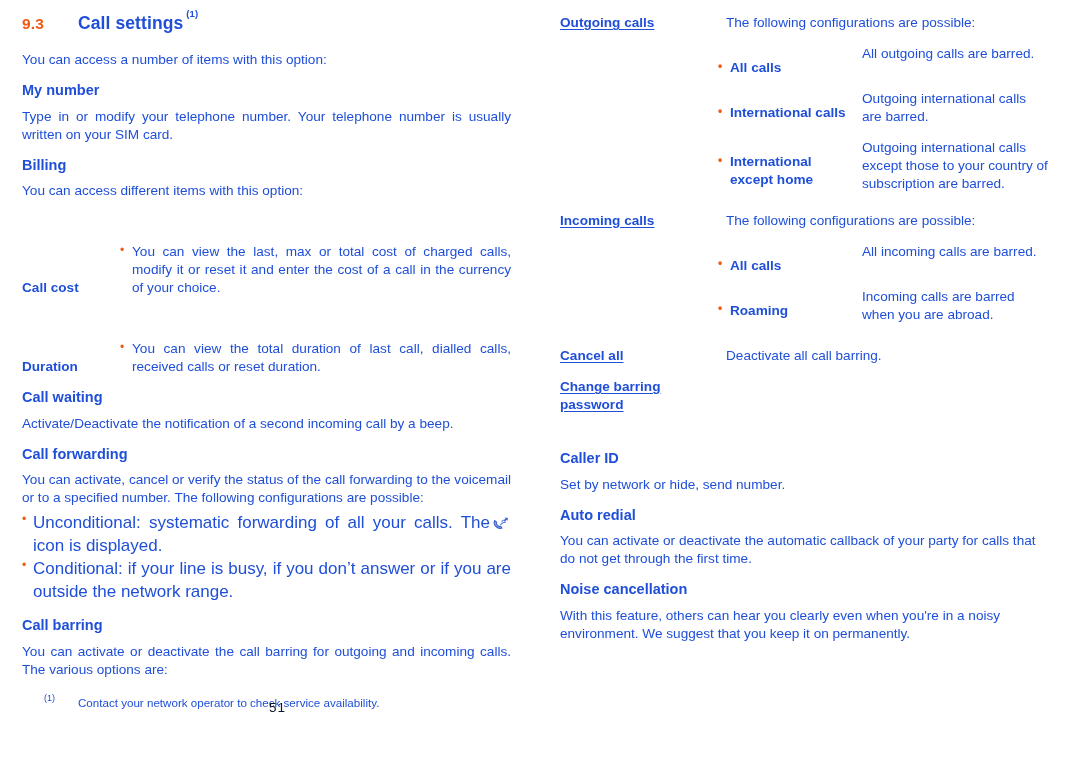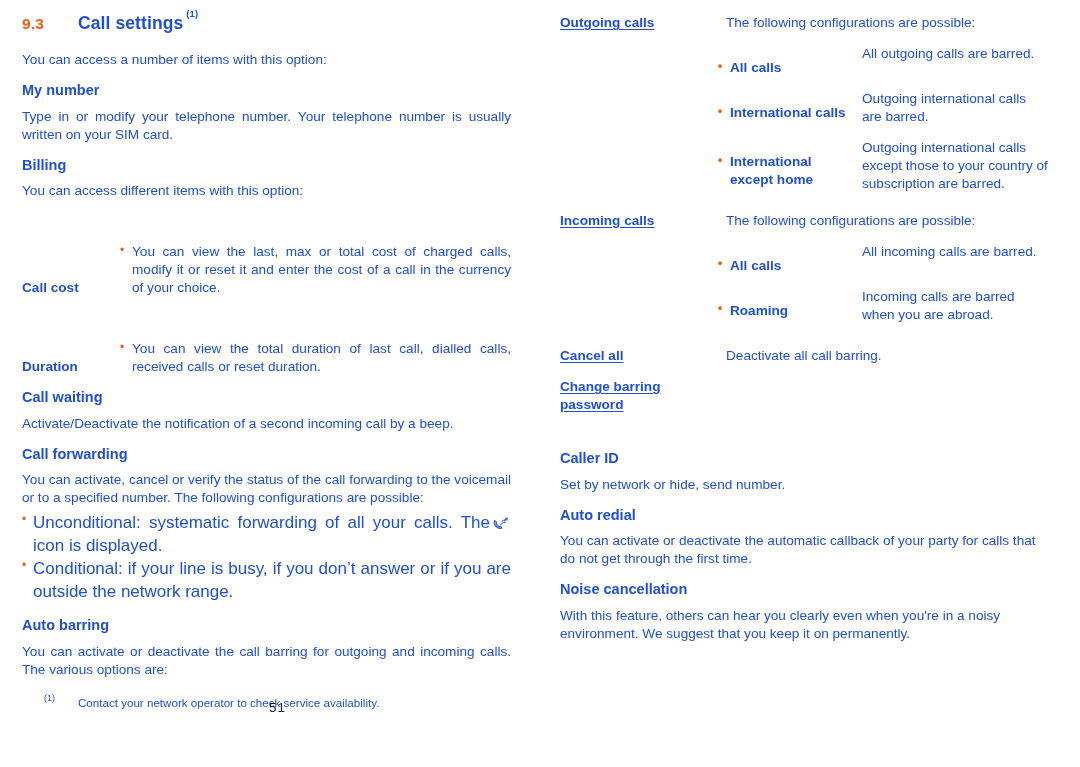--- a/index.html
+++ b/index.html
@@ -290,21 +290,21 @@
                   <path d="M3.6 5.2c-1.2 2.6-.4 6 2 8.4 2.4 2.4 5.8 3.2 8.4 2l-2-2.6-2.3.7-3.9-3.9.7-2.3z" fill="#9fb6ee" stroke="#3f63cf"></path>
                   <path d="M12.5 10.4c2.1-2.1 4.6-3 6.6-2.9" stroke="#5b7fe0"></path>
                   <path d="M14.2 6.1c1.6-1.6 3.6-2.3 5.2-2.2" stroke="#5b7fe0"></path>
                 </g>
                 <path d="M17.6 1.2h4.8v4.2l-1.7-1.4-2.6 2.8-1.5-1.4 2.6-2.8z" fill="#3f63cf"></path>
               </svg></span><span>icon is displayed.</span></li>
         <li>Conditional: if your line is busy, if you don’t answer or if you are outside the network range.</li>
       </ul>
 
       <div class="gap-md"></div>
-      <h2 class="sub">Auto barring</h2>
+      <h2 class="sub">Call barring</h2>
       <div class="gap-sm"></div>
       <p class="body">You can activate or deactivate the call barring for outgoing and incoming calls. The various options are:</p>
 
     </div>
 
     <div class="footnote">
       <span class="fn-mark">(1)</span>
       <span class="fn-text">Contact your network operator to check service availability.</span>
     </div>
     <div class="folio">51</div>

